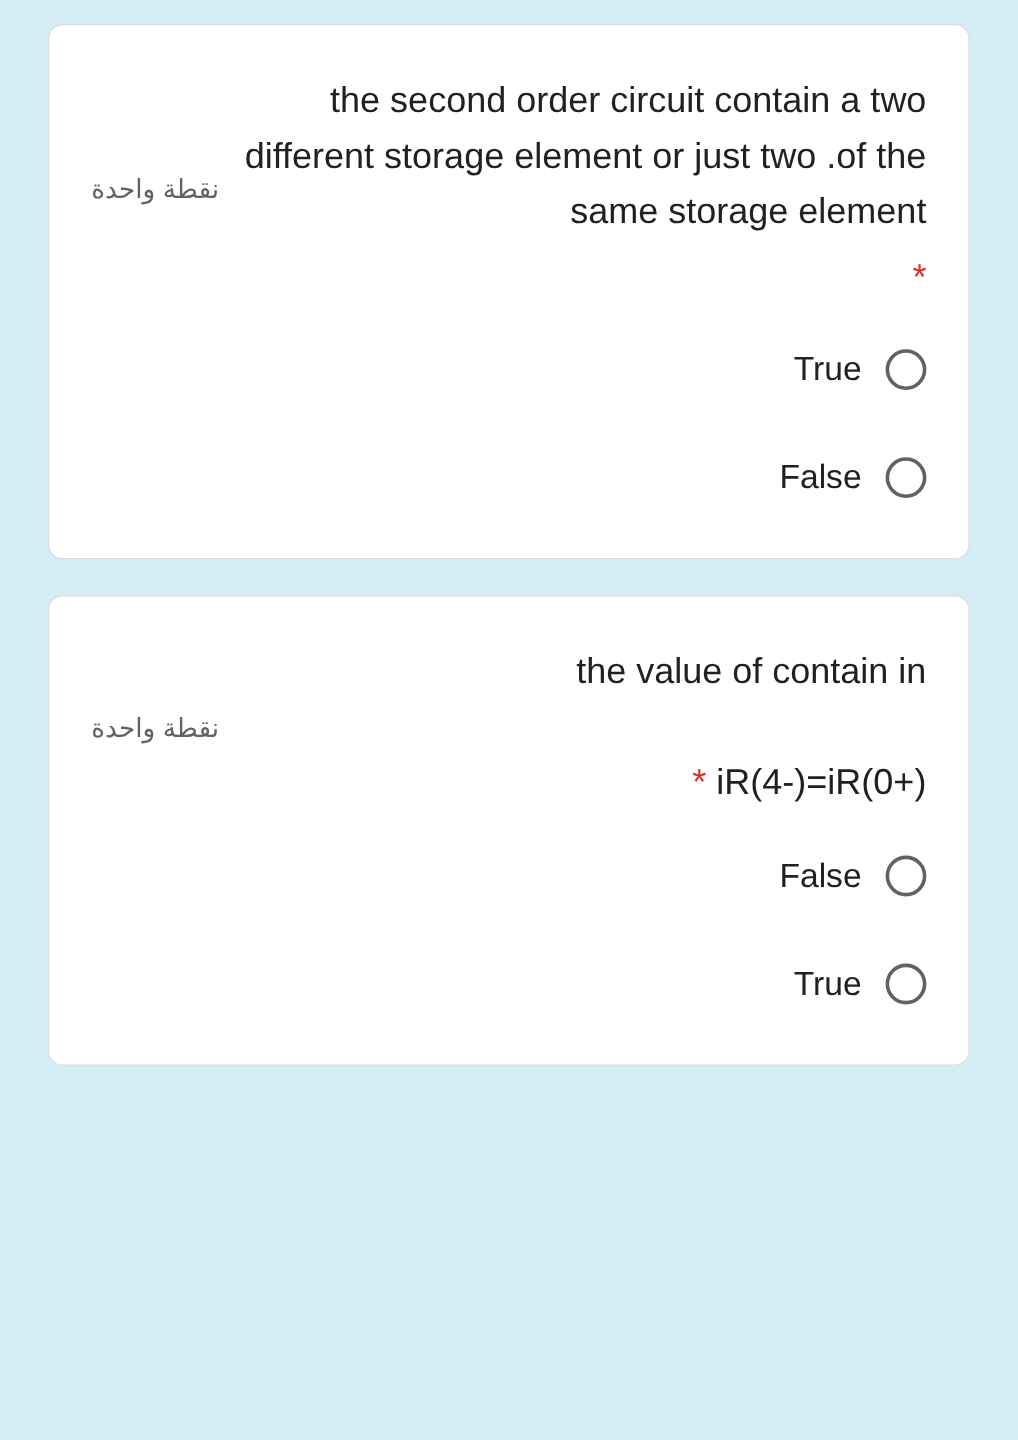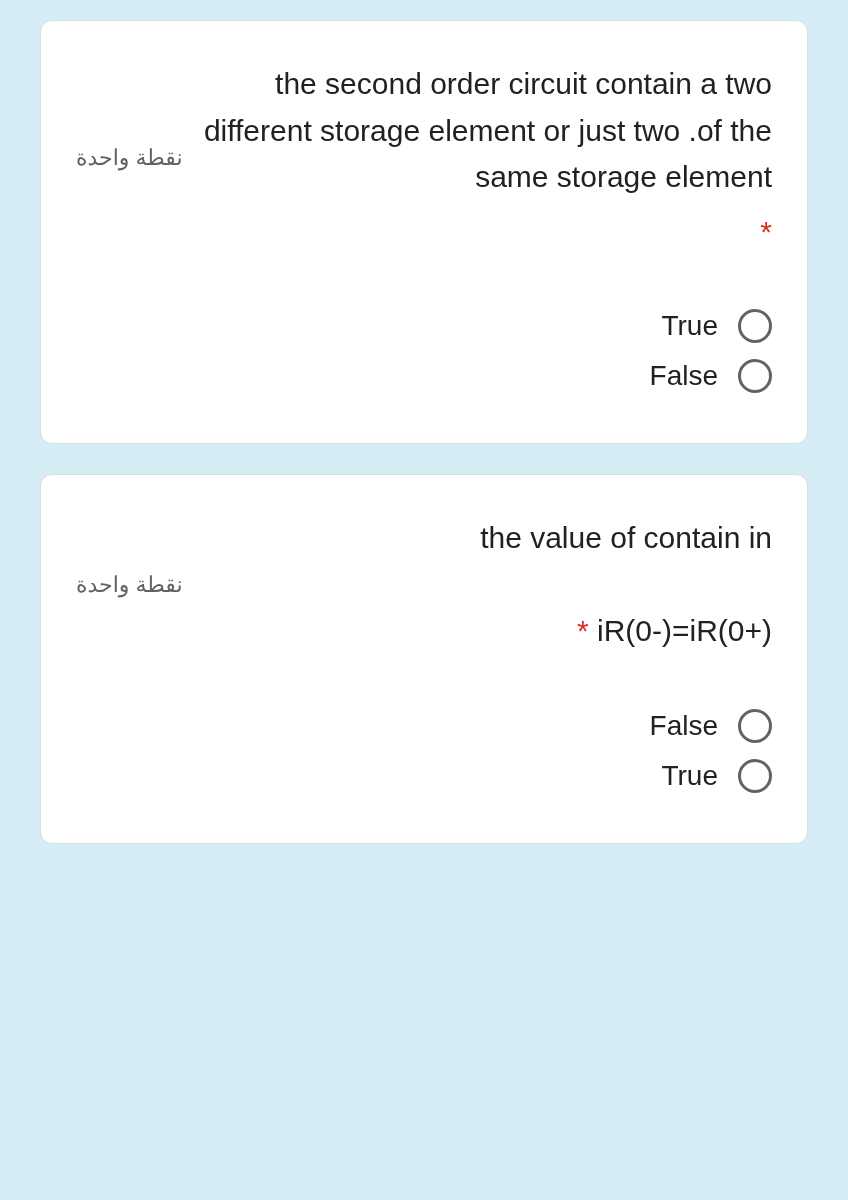--- a/index.html
+++ b/index.html
@@ -39,24 +39,24 @@
     flex: 1;
   }
   .required {
     color: #d93025;
     font-size: 30px;
     display: block;
     text-align: right;
     margin-top: 8px;
   }
   .options {
-    margin-top: 54px;
+    margin-top: 36px;
     display: flex;
     flex-direction: column;
-    gap: 16px;
+    gap: 56px;
   }
   .option {
     display: flex;
     justify-content: flex-end;
     align-items: center;
     gap: 20px;
   }
   .opt-label {
     font-size: 28px;
     color: #202124;
@@ -92,21 +92,21 @@
     </div>
   </div>
 </div>
 
 <div class="card">
   <div class="header-row">
     <div class="points">نقطة واحدة</div>
     <div class="question">
       <span>the value of contain in</span><br>
       <br>
-      <span class="req-inline">* </span><span>iR(0-)=iR(0+)</span>
+      <span class="req-inline">* </span><span>iR(4-)=iR(0+)</span>
     </div>
   </div>
   <div class="options">
     <div class="option">
       <span class="opt-label">False</span>
       <span class="radio"></span>
     </div>
     <div class="option">
       <span class="opt-label">True</span>
       <span class="radio"></span>

